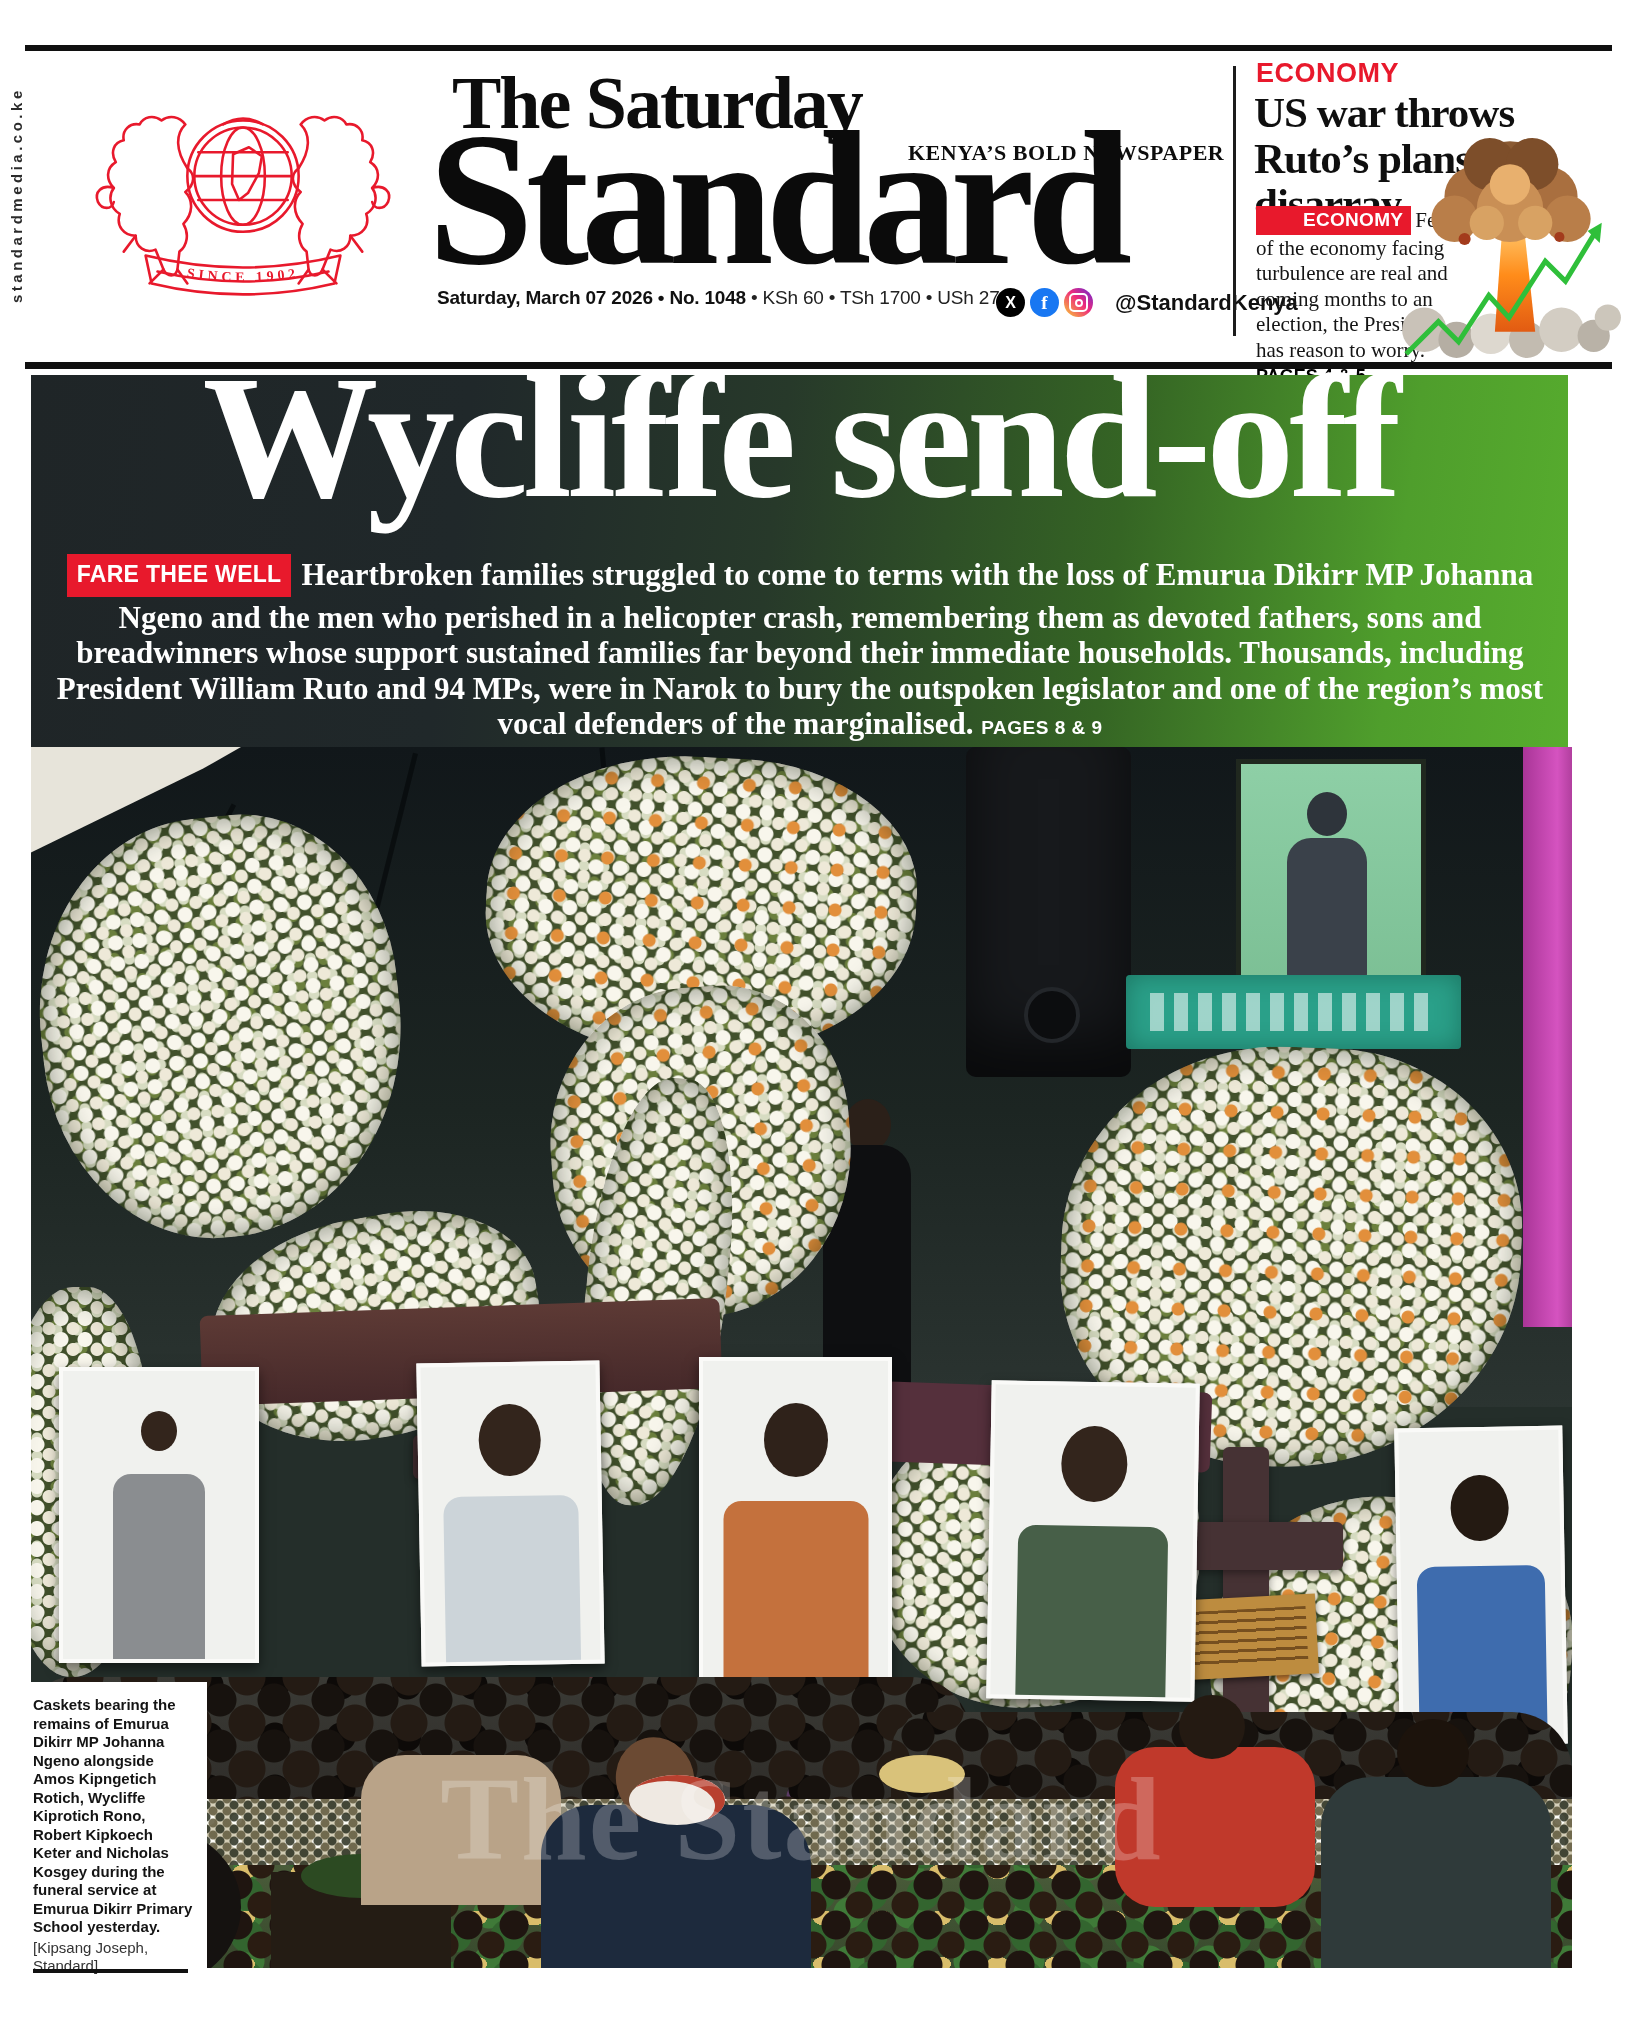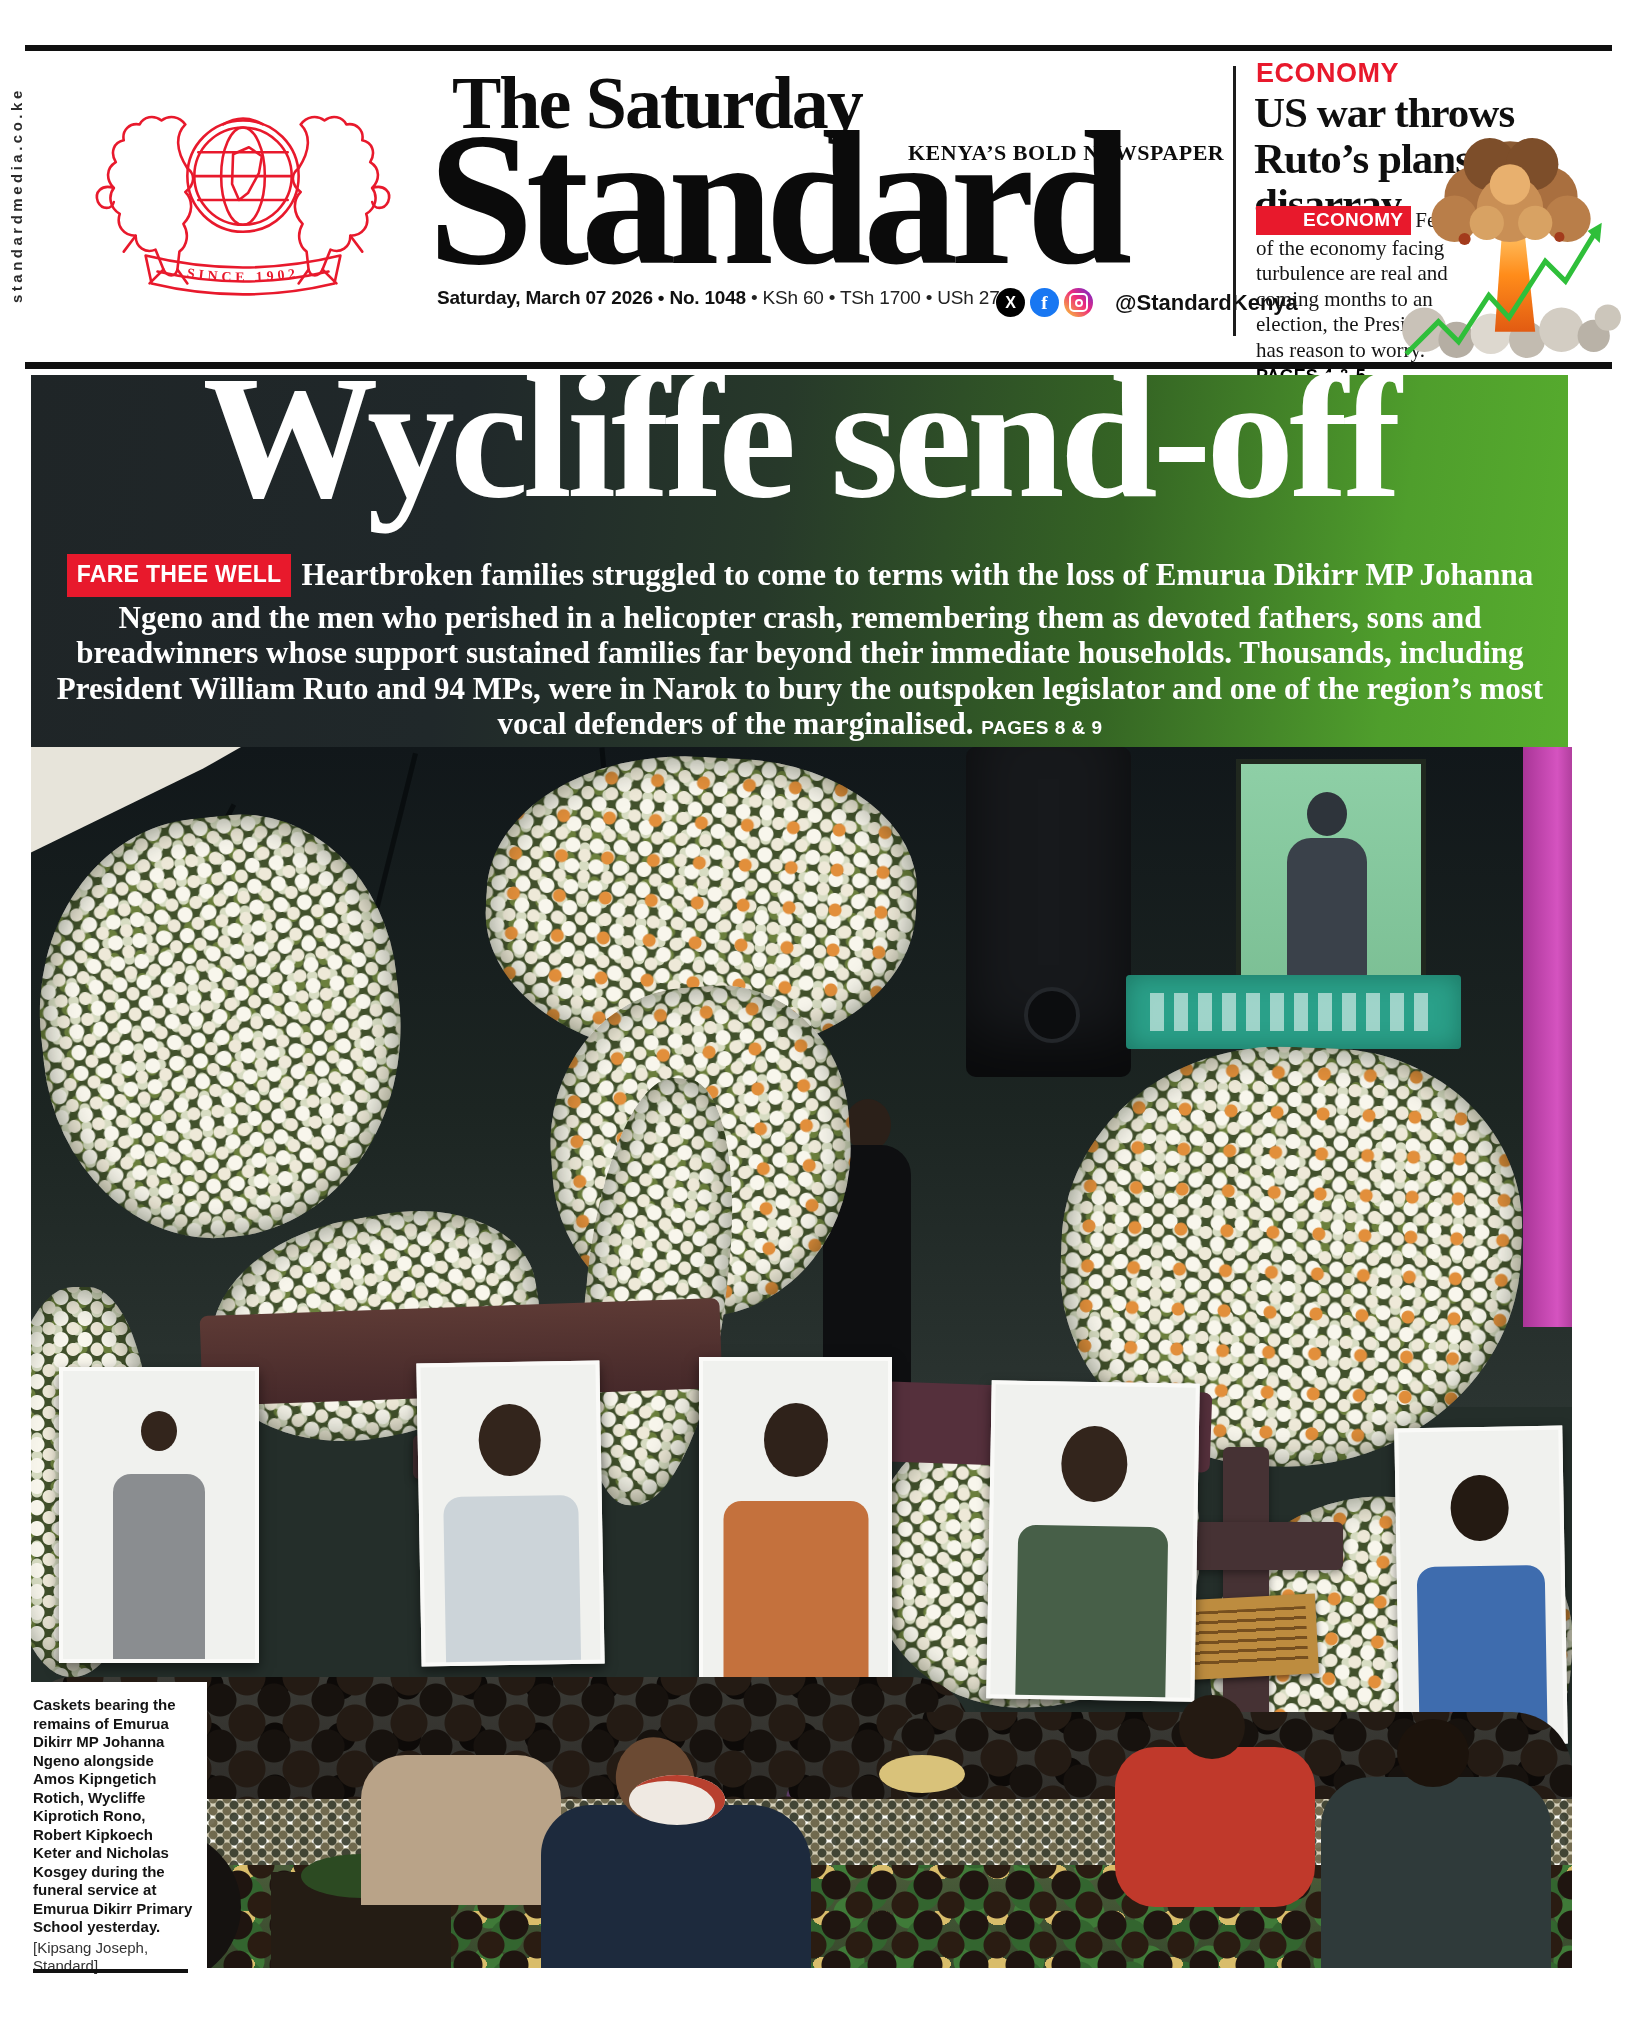--- a/index.html
+++ b/index.html
@@ -370,20 +370,21 @@
     <div class="fg-head fgA"></div>
     <div class="fgB"></div>
     <div class="fgE"></div>
     <div class="fgC-body"></div>
     <div class="fg-head fgC-head"></div>
     <div class="fgD-hat"></div>
     <div class="fgH"></div>
     <div class="fgF"></div>
     <div class="fgG"></div>
 
+    <div class="watermark serif">The Standard</div>
   </div>
 
   <div class="caption-box">
     <p class="caption">Caskets bearing the remains of Emurua Dikirr MP Johanna Ngeno alongside Amos Kipngetich Rotich, Wycliffe Kiprotich Rono, Robert Kipkoech Keter and Nicholas Kosgey during the funeral service at Emurua Dikirr Primary School yesterday.</p>
     <p class="credit">[Kipsang Joseph, Standard]</p>
     <div class="caption-rule"></div>
   </div>
 
 </div>
 

